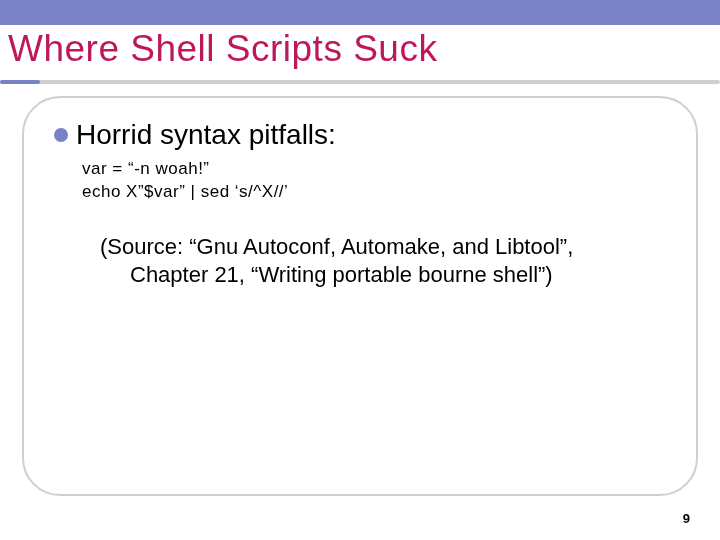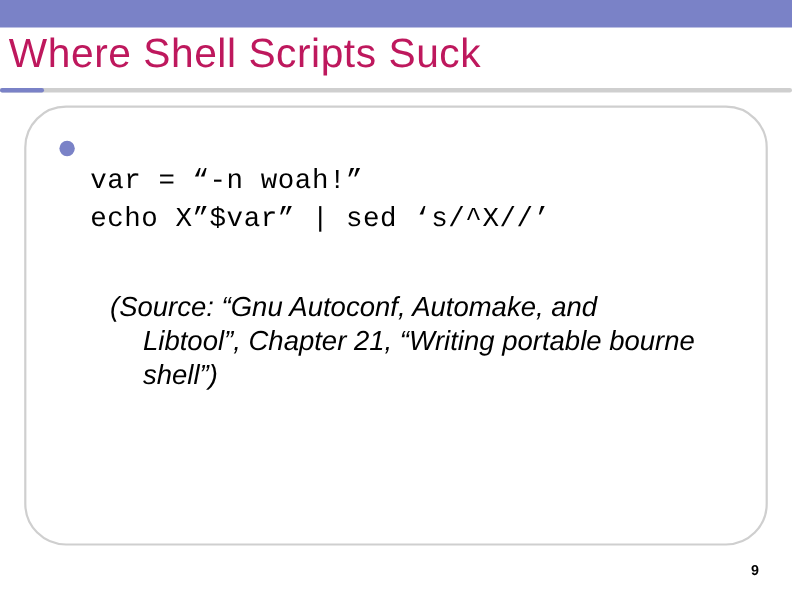--- a/index.html
+++ b/index.html
@@ -74,35 +74,34 @@
   .bullet-dot {
     width: 14px;
     height: 14px;
     background: #7a82c7;
     border-radius: 50%;
     margin-top: 10px;
     flex: none;
   }
   .code-block {
     margin-left: 28px;
-    font-family: Liberation Mono, monospace;
-    font-size: 25px;
+    font-family: Liberation Sans, sans-serif;
+    font-size: 17px;
     line-height: 1.35;
     letter-spacing: 0.5px;
     white-space: pre;
-    margin-bottom: 48px;
+    margin-bottom: 30px;
   }
   .source-block {
     margin-left: 28px;
     padding-right: 40px;
-    font-size: 25px;
+    font-size: 22px;
     line-height: 1.25;
     text-indent: -30px;
     padding-left: 48px;
-    font-style: italic;
   }
   .page-number {
     position: absolute;
     right: 30px;
     bottom: 14px;
     font-size: 13px;
     font-weight: bold;
     color: #000;
   }
 </style>
@@ -113,20 +112,21 @@
 
 <div class="title">Where Shell Scripts Suck</div>
 <div class="title-underline-gray"></div>
 <div class="title-underline-purple"></div>
 
 <div class="body-frame"></div>
 
 <div class="content">
   <div class="bullet-row">
     <span class="bullet-dot"></span>
+    <span>Horrid syntax pitfalls:</span>
   </div>
 
   <div class="code-block"><span>var = “-n woah!”</span>
 <span>echo X”$var” | sed ‘s/^X//’</span></div>
 
   <div class="source-block">(Source: “Gnu Autoconf, Automake, and Libtool”, Chapter 21, “Writing portable bourne shell”)</div>
 </div>
 
 <div class="page-number">9</div>
 

